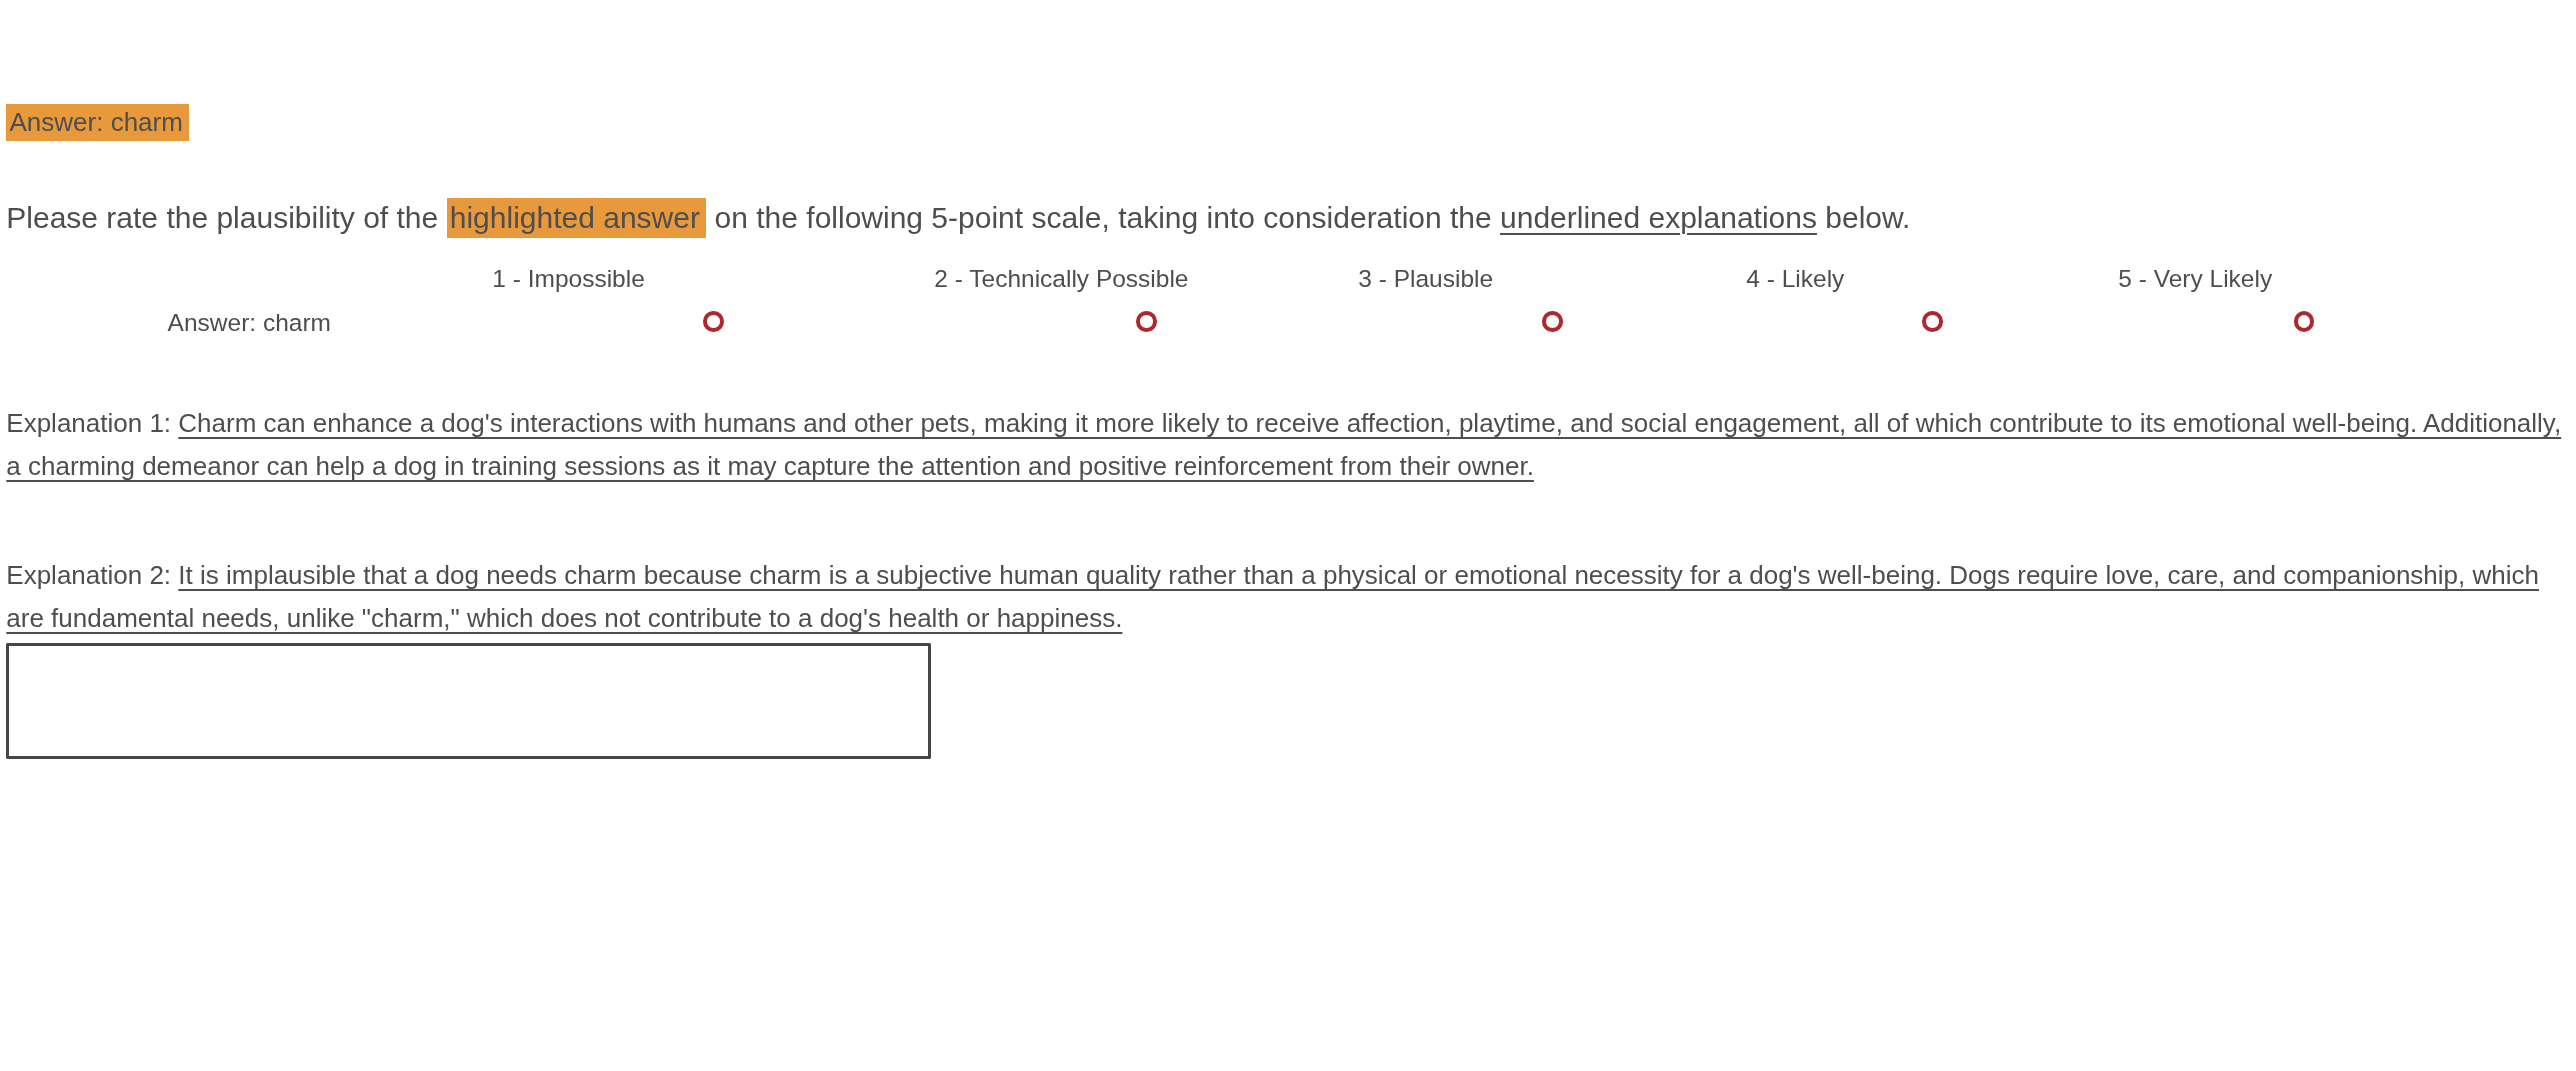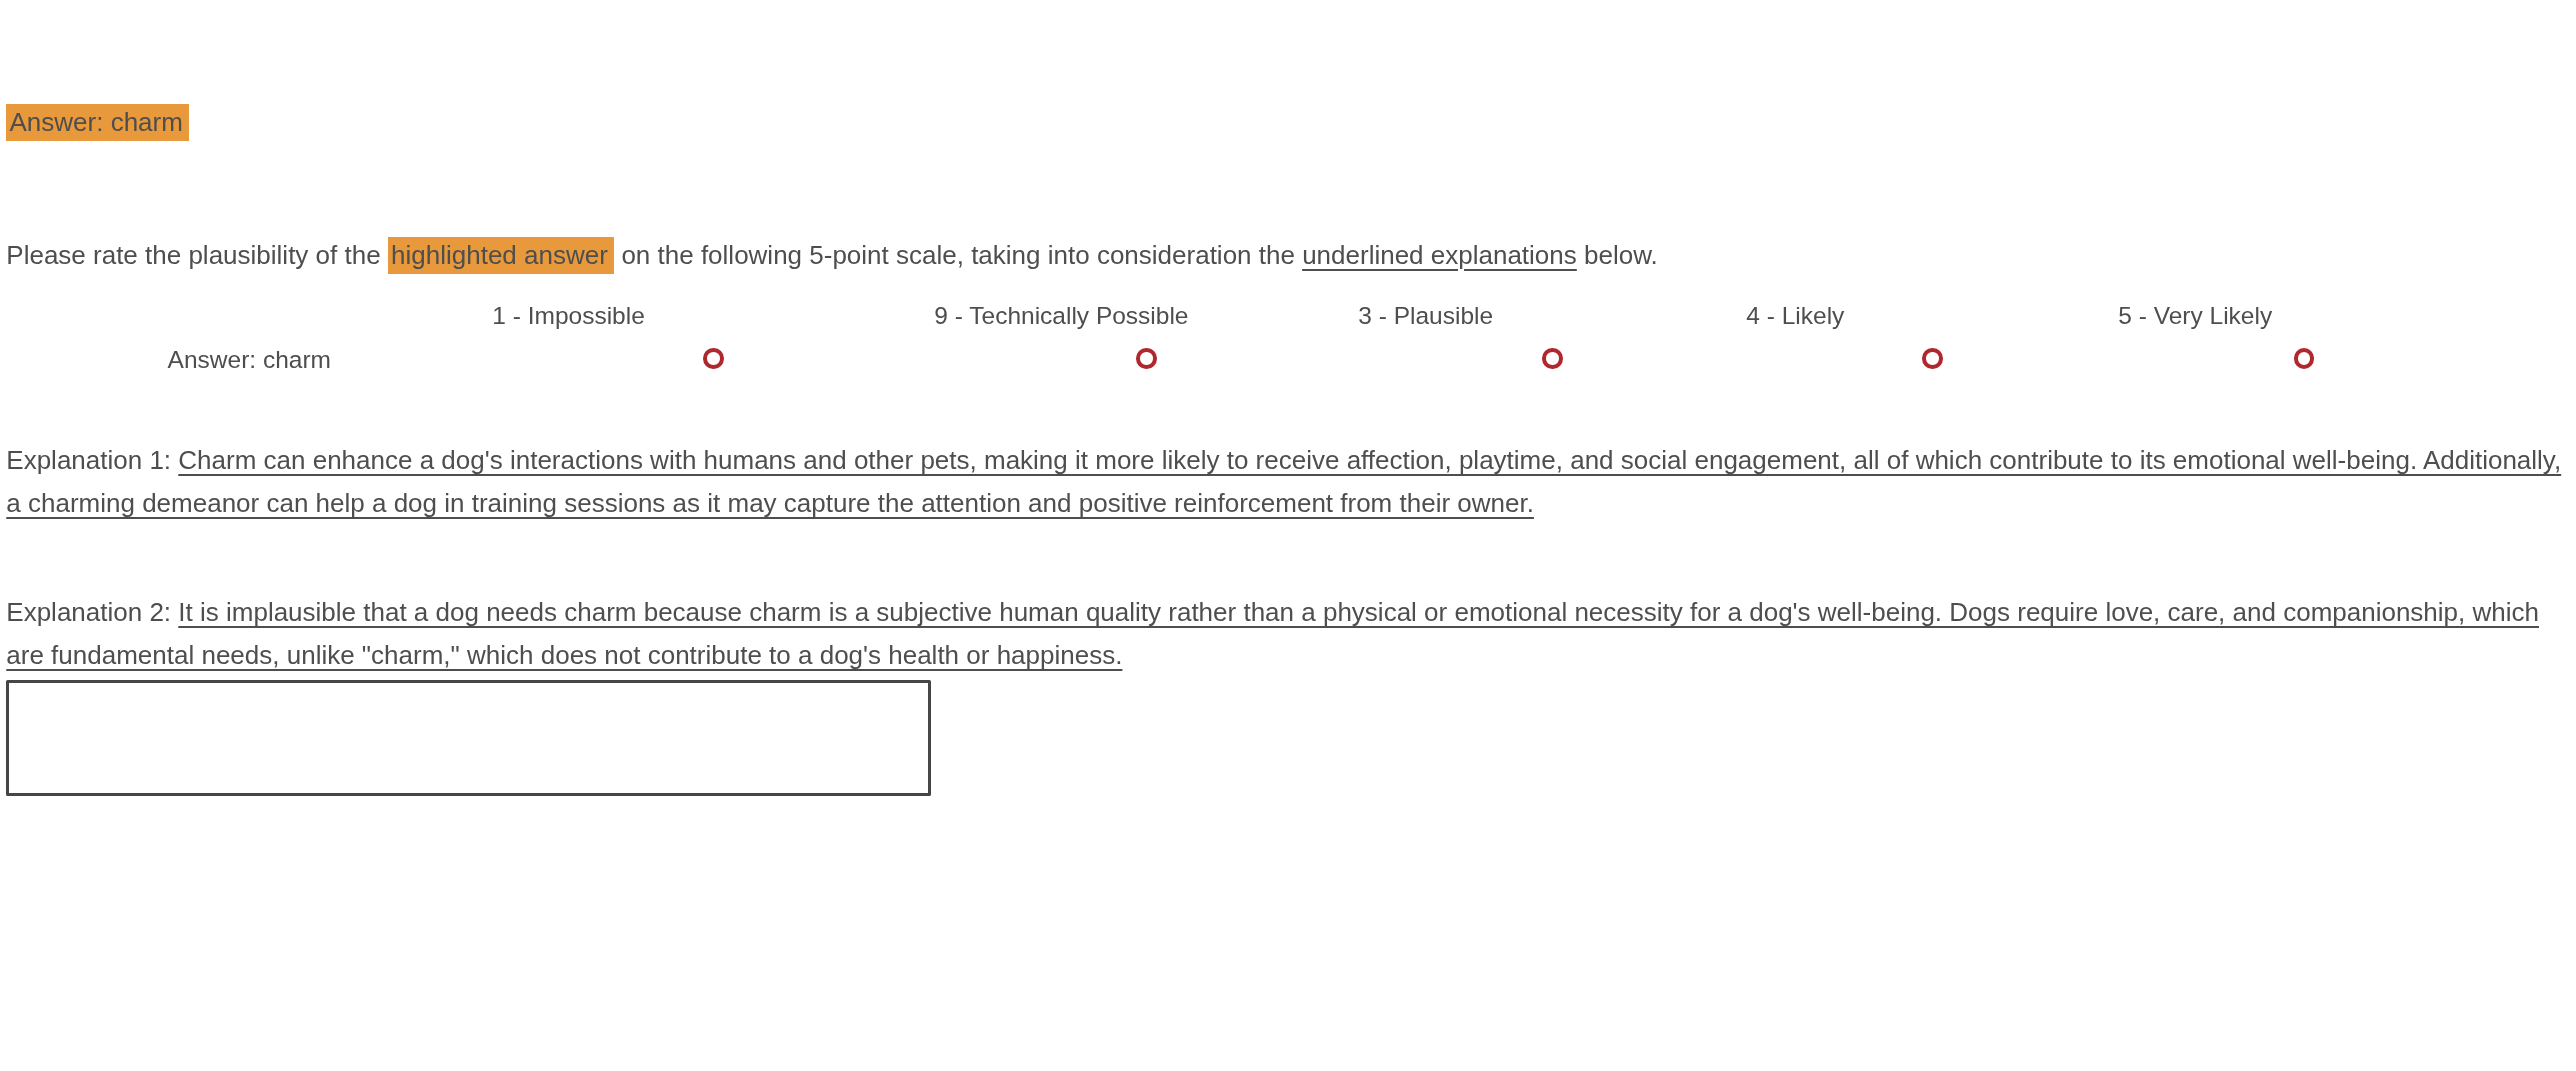--- a/index.html
+++ b/index.html
@@ -22,21 +22,21 @@
     font-size:26px;font-weight:bold;line-height:35px;margin:0;
   }
   .answer-line{
     margin-top:99px;font-size:26px;line-height:36px;
   }
   .hl{
     background:var(--highlight);
     padding:3.2px 6.3px 4.7px 3.2px;
   }
   .instruction{
-    margin-top:97px;font-size:26px;line-height:36px;
+    margin-top:60px;font-size:30px;line-height:36px;
   }
   .ul{
     text-decoration:underline;
     text-decoration-thickness:2px;
     text-underline-offset:4.7px;
   }
 
   table.matrix{
     border-collapse:collapse;table-layout:fixed;
     margin-top:20.5px;width:2483px;
@@ -95,21 +95,21 @@
         <col style="width:442px">
         <col style="width:424px">
       <col style="width:388px">
         <col style="width:372px">
         <col style="width:371px">
     </colgroup>
     <tbody>
         <tr>
       <th class="hdr"></th>
       <th class="hdr">1 - Impossible</th>
-      <th class="hdr">9 - Technically Possible</th>
+      <th class="hdr">2 - Technically Possible</th>
       <th class="hdr">3 - Plausible</th>
       <th class="hdr">4 - Likely</th>
       <th class="hdr">5 - Very Likely</th>
     </tr>
     <tr>
       <td class="rowlabel">Answer: charm</td>
       <td class="radiocell"><span class="radio"></span></td>
       <td class="radiocell"><span class="radio"></span></td>
       <td class="radiocell"><span class="radio"></span></td>
       <td class="radiocell"><span class="radio"></span></td>

